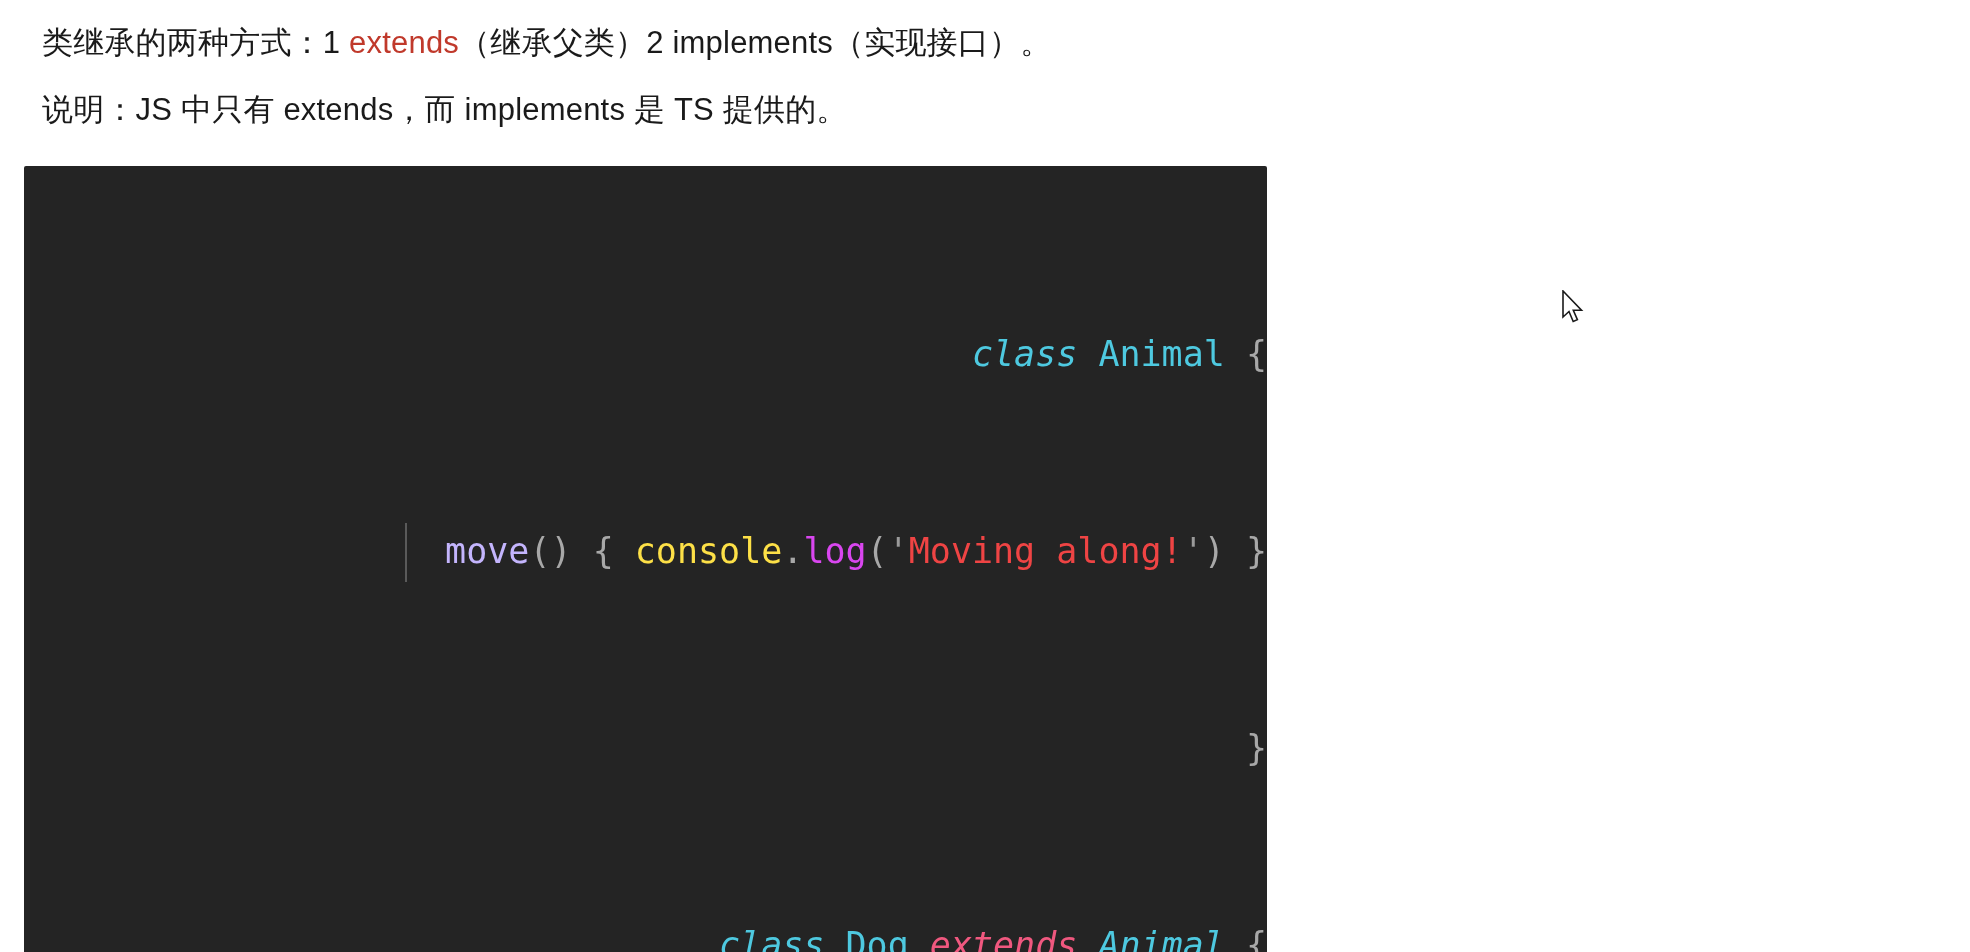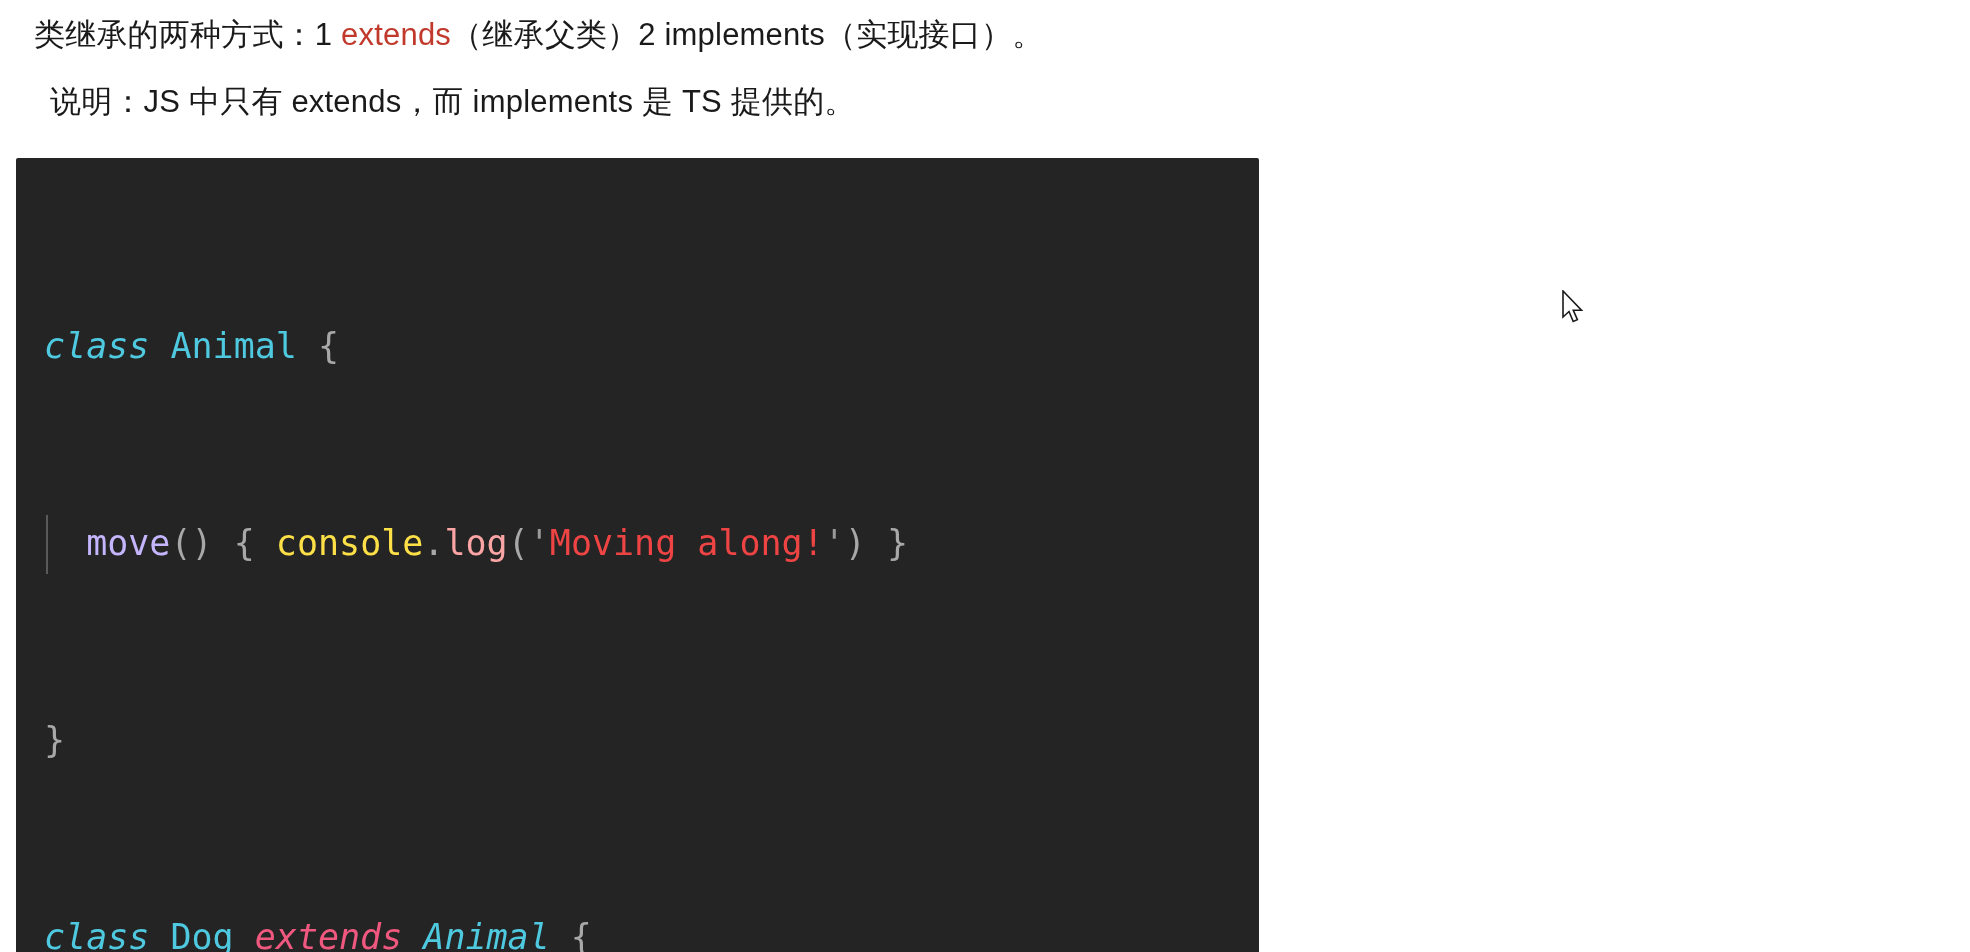--- a/index.html
+++ b/index.html
@@ -13,36 +13,36 @@
     overflow: hidden;
     font-family: "Liberation Sans", "DejaVu Sans", sans-serif;
     color: #1f1f1f;
     position: relative;
   }
 
   .page {
     position: relative;
     width: 1672px;
     height: 952px;
-    padding: 0;
+    padding: 8px;
     box-sizing: border-box;
   }
 
   
   .para {
     font-size: 31px;
     line-height: 1.38;
     color: #1a1a1a;
     letter-spacing: 0.2px;
     margin: 0;
     padding: 0 34px;
     white-space: nowrap;
   }
   .para-1 { padding-top: 14px; }
-  .para-2 { padding-top: 24px; margin-left: 16px; }
+  .para-2 { padding-top: 24px; }
 
   .kw-red { color: #c0392b; }
 
   
   .code-wrap {
     margin: 34px 0 0 16px;
     width: 1243px;
     background: #242424;
     border-radius: 2px;
     padding: 16px 0 16px 0;
@@ -50,42 +50,42 @@
   }
   .code {
     font-family: "DejaVu Sans Mono", "Liberation Mono", monospace;
     font-size: 35px;
     line-height: 1.41;
     color: #d4d4d4;
     white-space: pre;
     padding: 0 0 0 28px;
     letter-spacing: 0px;
   }
-  .cline { position: relative; height: 49px; }
+  .cline { position: relative; height: 49px; text-align: right; }
   .indent-guide {
     display: inline-block;
     position: relative;
   }
   .indent-guide::before {
     content: "";
     position: absolute;
     left: 2px;
     top: -4px;
     bottom: -6px;
     width: 2px;
     background: #5a5a5a;
   }
 
   .t-class   { color: #4ec9e0; font-style: italic; }
   .t-type    { color: #4ec9e0; }
   .t-type-i  { color: #4ec9e0; font-style: italic; }
   .t-func    { color: #c4b5fd; }
   .t-punct   { color: #a8a8a8; }
   .t-plain   { color: #fde047; }
-  .t-method  { color: #fca5a5; }
+  .t-method  { color: #d946ef; }
   .t-string  { color: #ef4444; }
   .t-quote   { color: #9a9a9a; }
   .t-extends {
     color: #f0587f;
     font-style: italic;
     position: relative;
     display: inline-block;
   }
   .t-extends::after {
     content: "";

